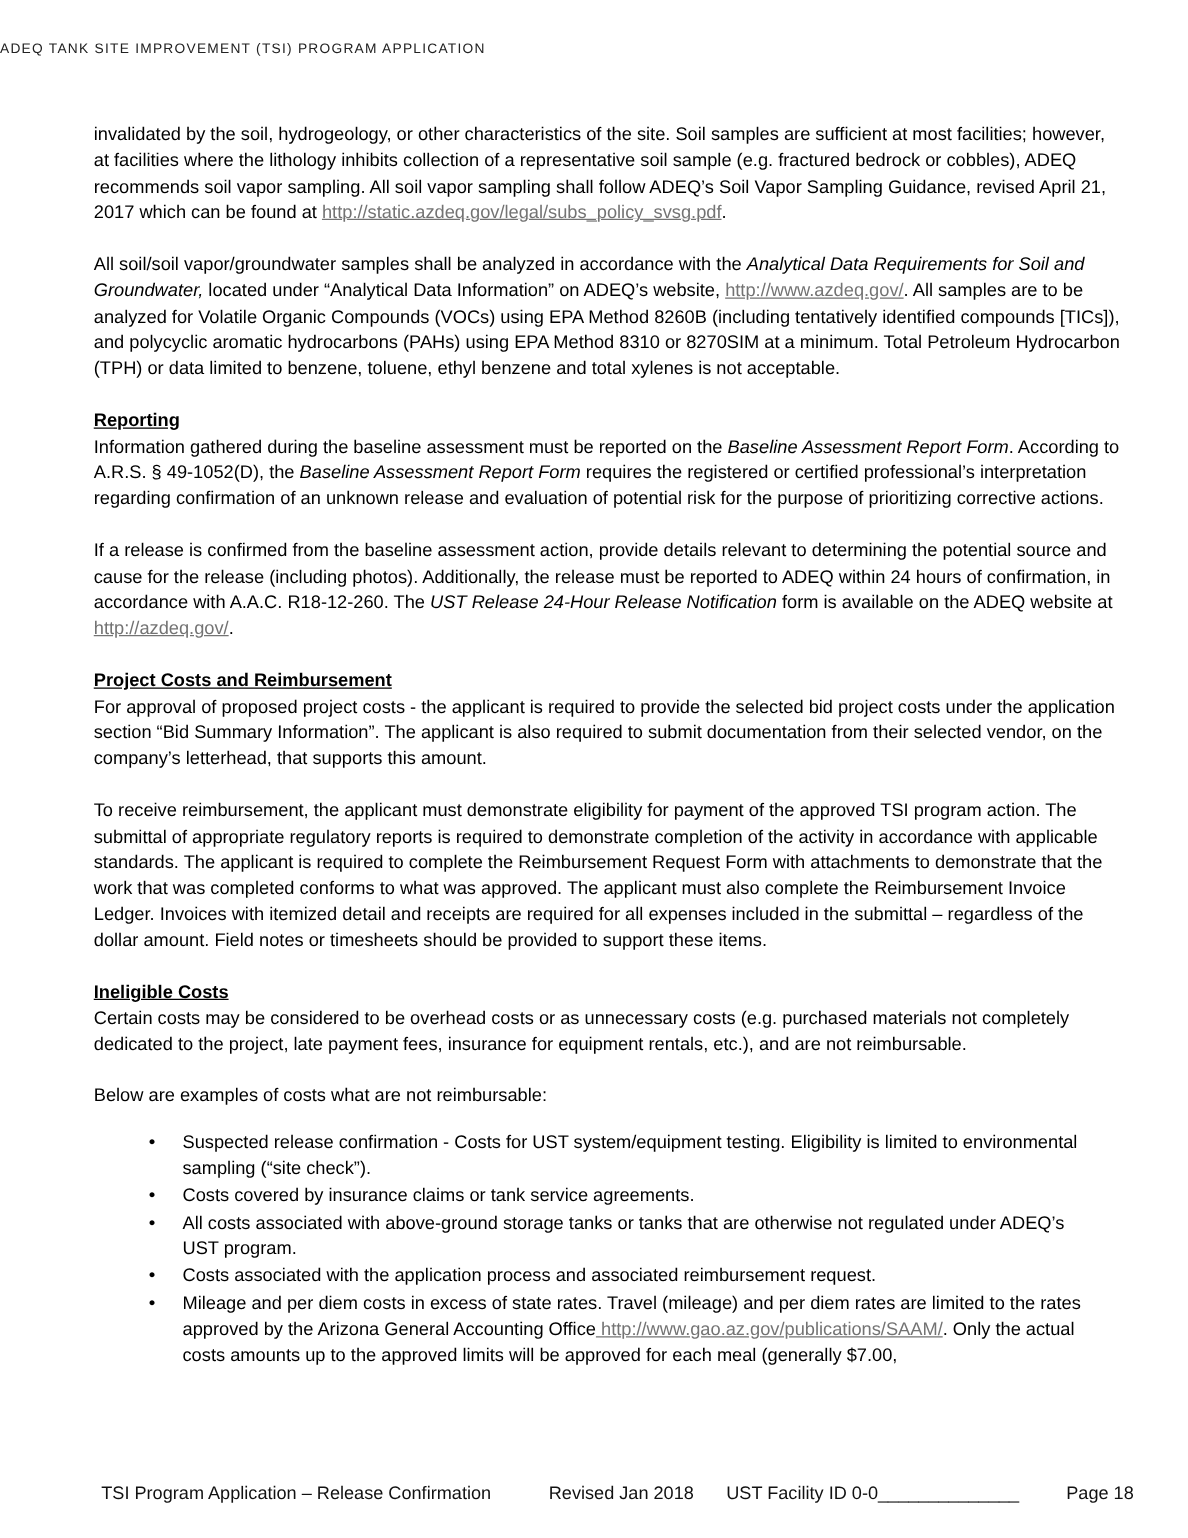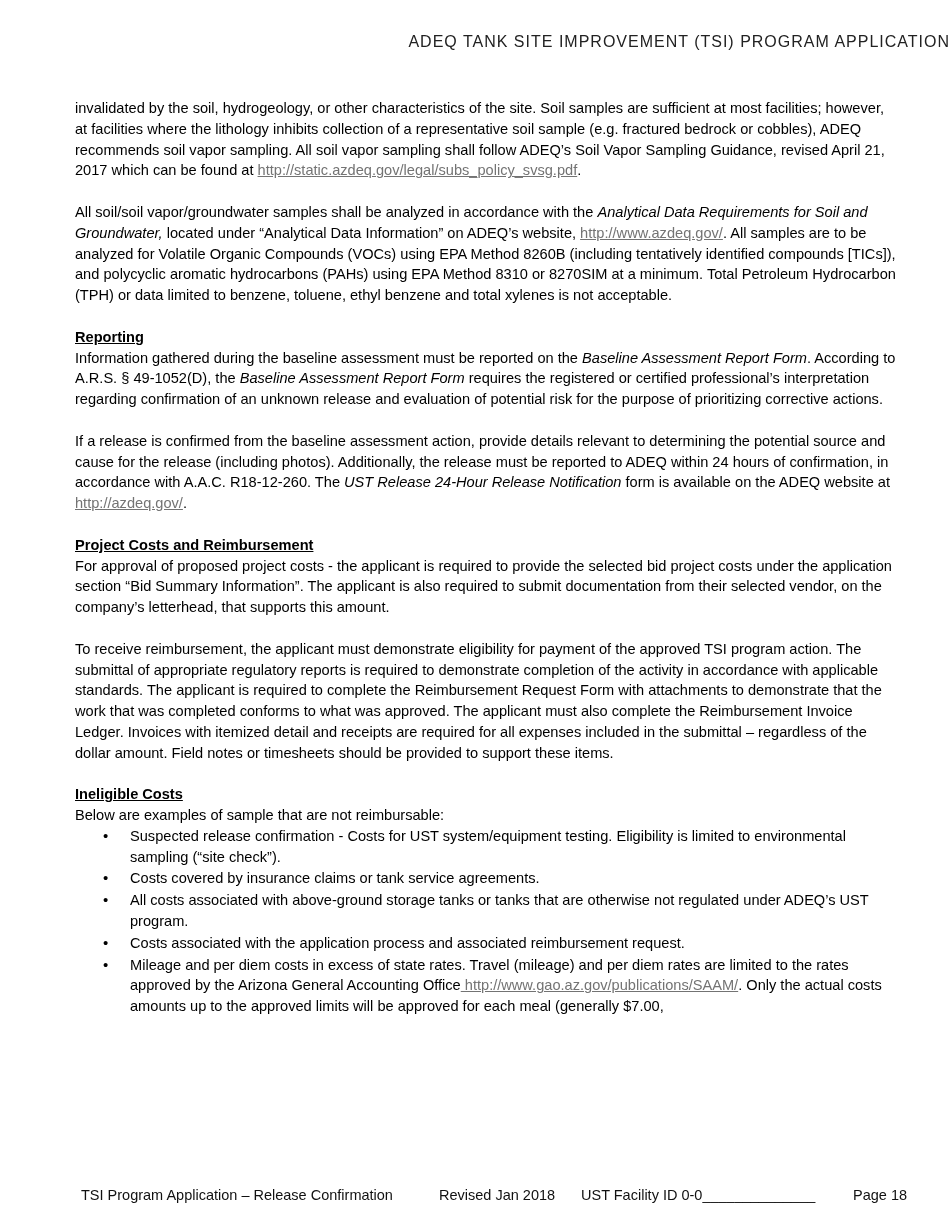--- a/index.html
+++ b/index.html
@@ -2,33 +2,33 @@
 <html><head>
 <meta charset="utf-8">
 <style>
   html, body { margin: 0; padding: 0; background: #ffffff; }
   body {
     width: 950px; height: 1230px; position: relative; overflow: hidden;
     font-family: "Liberation Sans", "DejaVu Sans", sans-serif;
     color: #000;
   }
   .header {
-    position: absolute; top: 33px; left: 0; width: 950px; text-align: right;
-    font-size: 16px; letter-spacing: 1px; color: #222;
+    position: absolute; top: 33px; left: 0; width: 950px; text-align: left;
+    font-size: 11px; letter-spacing: 1px; color: #222;
   }
   .content {
     position: absolute; top: 98px; left: 75px; width: 822px;
     font-size: 14.6px; line-height: 20.8px;
   }
   p { margin: 0 0 20.8px 0; }
   .para-tight { margin: 0; }
   .heading { font-weight: bold; text-decoration: underline; display: block; }
   a { color: #737373; text-decoration: underline; }
   i { font-style: italic; }
-  ul { margin: 0; padding: 0; list-style: none; }
+  ul { margin: 16px; padding: 0; list-style: none; }
   li { position: relative; padding-left: 55px; margin-bottom: 1px; }
   li::before {
     content: "\2022"; position: absolute; left: 28px; top: 0; font-size: 15px;
   }
   .footer {
     position: absolute; top: 1187px; left: 81px; width: 830px;
     font-size: 14.5px; color: #111; display: flex; white-space: nowrap;
   }
   .footer span { display: inline-block; }
   .f1 { width: 358px; }
@@ -57,21 +57,22 @@
 
   <p>
     <span>If a release is confirmed from the baseline assessment action, provide details relevant to determining the potential source and cause for the release (including photos). Additionally, the release must be reported to ADEQ within 24 hours of confirmation, in accordance with A.A.C. R18-12-260. The </span><i>UST Release 24-Hour Release Notification</i><span> form is available on the ADEQ website at </span><a>http://azdeq.gov/</a><span>.</span>
   </p>
 
   <span class="heading">Project Costs and Reimbursement</span>
   <p>For approval of proposed project costs - the applicant is required to provide the selected bid project costs under the application section “Bid Summary Information”. The applicant is also required to submit documentation from their selected vendor, on the company’s letterhead, that supports this amount.</p>
   <p>To receive reimbursement, the applicant must demonstrate eligibility for payment of the approved TSI program action. The submittal of appropriate regulatory reports is required to demonstrate completion of the activity in accordance with applicable standards. The applicant is required to complete the Reimbursement Request Form with attachments to demonstrate that the work that was completed conforms to what was approved. The applicant must also complete the Reimbursement Invoice Ledger. Invoices with itemized detail and receipts are required for all expenses included in the submittal – regardless of the dollar amount. Field notes or timesheets should be provided to support these items.</p>
 
   <span class="heading">Ineligible Costs</span>
-  <p class="para-tight">Below are examples of sample that are not reimbursable:</p>
+  <p>Certain costs may be considered to be overhead costs or as unnecessary costs (e.g. purchased materials not completely dedicated to the project, late payment fees, insurance for equipment rentals, etc.), and are not reimbursable.</p>
+  <p class="para-tight">Below are examples of costs what are not reimbursable:</p>
 
   <ul>
     <li>Suspected release confirmation - Costs for UST system/equipment testing. Eligibility is limited to environmental sampling (“site check”).</li>
     <li>Costs covered by insurance claims or tank service agreements.</li>
     <li>All costs associated with above-ground storage tanks or tanks that are otherwise not regulated under ADEQ’s UST program.</li>
     <li>Costs associated with the application process and associated reimbursement request.</li>
     <li>
       <span>Mileage and per diem costs in excess of state rates. Travel (mileage) and per diem rates are limited to the rates approved by the Arizona General Accounting Office</span><a> http://www.gao.az.gov/publications/SAAM/</a><span>. Only the actual costs amounts up to the approved limits will be approved for each meal (generally $7.00,</span>
     </li>
   </ul>

